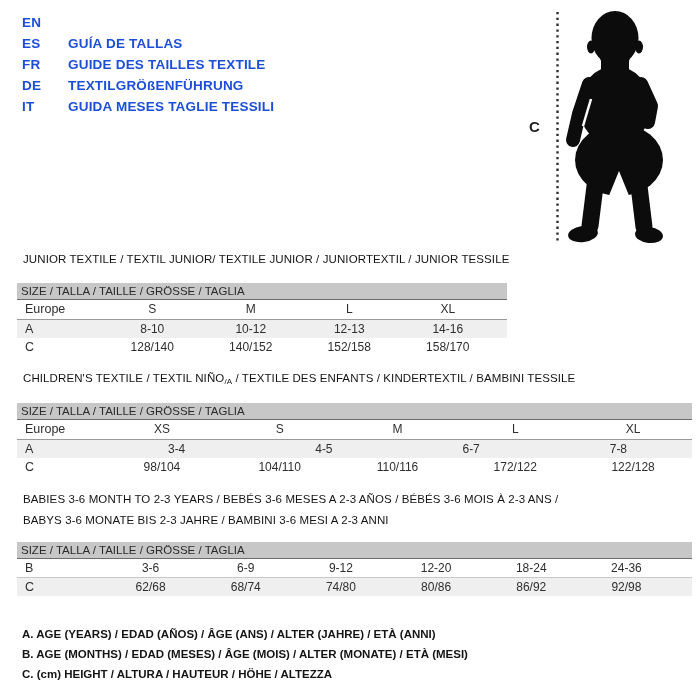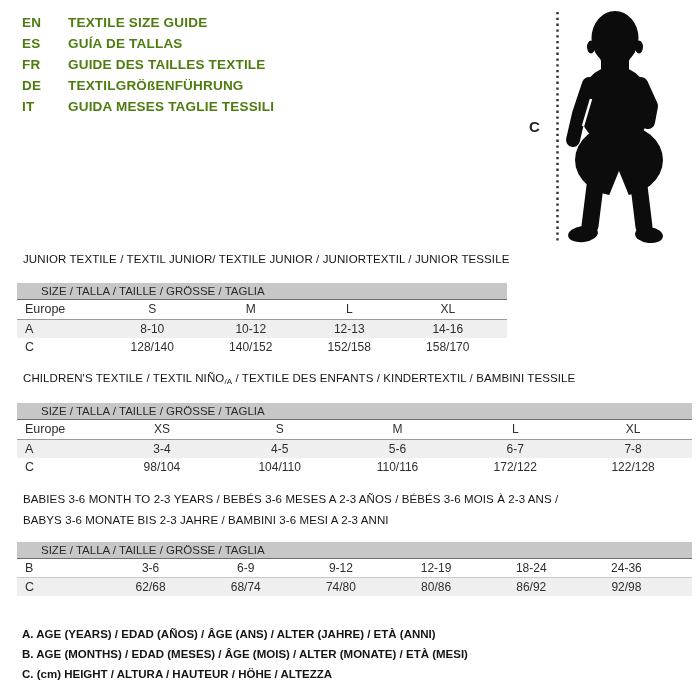--- a/index.html
+++ b/index.html
@@ -4,58 +4,57 @@
 <style>
   html,body { margin:0; padding:0; background:#ffffff; }
   .canvas {
     position:relative; width:700px; height:700px; background:#ffffff;
     font-family:"Liberation Sans", sans-serif; color:#1c1c1c; overflow:hidden;
   }
 
   
   .lang-list { position:absolute; left:22px; top:12px; }
   .lang-row { display:flex; height:21px; align-items:center;
-              font-weight:bold; font-size:13.5px; letter-spacing:.2px; color:#4d7c0f; }
+              font-weight:bold; font-size:13.5px; letter-spacing:.2px; color:#1d4ed8; }
   .lang-code { width:46px; }
 
   
   .figure-svg { position:absolute; left:525px; top:4px; width:160px; height:245px; }
   .figure-label { position:absolute; left:529px; top:118px;
                   font-weight:bold; font-size:15px; color:#222; }
 
   
   .section-title { position:absolute; left:23px; font-weight:normal;
                    font-size:11.5px; letter-spacing:.1px; color:#141414; white-space:nowrap; }
   .title-sub { font-size:8px; vertical-align:-2px; }
 
   
   .size-table { position:absolute; left:17px; font-size:12px; color:#2e2e2e; }
   .thead { background:#c7c7c7; border-bottom:1px solid #6d6d6d; height:16px;
-           line-height:16px; padding-left:24px; font-size:11.5px; color:#2a2a2a; }
+           line-height:16px; padding-left:4px; font-size:11.5px; color:#2a2a2a; }
   .trow { display:flex; height:18px; line-height:18px;align-items:center; }
   .trow .lbl { width:78px; padding-left:8px; font-size:12.5px; }
   .trow .val { flex:1; text-align:center; }
   .row-europe { height:19px; line-height:19px; border-bottom:1px solid #9a9a9a; }
   .row-shaded { background:#efefef; }
   .pad-r-10 .trow { padding-right:10px; }
   .pad-r-18 .trow { padding-right:18px; }
 
   
   .notes { position:absolute; left:22px; top:624px; font-weight:bold;
            font-size:11.5px; line-height:20px; color:#141414; white-space:nowrap; }
 </style>
 </head>
 <body>
 
 <div class="canvas">
 
   <div class="lang-list">
     <div class="lang-row">
       <span class="lang-code">EN</span>
-      <span class="lang-label">TEXTILE SIZE GUIDE</span>
     </div>
     <div class="lang-row">
       <span class="lang-code">ES</span>
       <span class="lang-label">GUÍA DE TALLAS</span>
     </div>
     <div class="lang-row">
       <span class="lang-code">FR</span>
       <span class="lang-label">GUIDE DES TAILLES TEXTILE</span>
     </div>
     <div class="lang-row">
@@ -124,21 +123,20 @@
       <span class="val">XS</span>
       <span class="val">S</span>
       <span class="val">M</span>
       <span class="val">L</span>
       <span class="val">XL</span>
     </div>
     <div class="trow row-shaded">
       <span class="lbl">A</span>
       <span class="val">3-4</span>
       <span class="val">4-5</span>
-      <span class="val">5-6</span>
       <span class="val">6-7</span>
       <span class="val">7-8</span>
     </div>
     <div class="trow">
       <span class="lbl">C</span>
       <span class="val">98/104</span>
       <span class="val">104/110</span>
       <span class="val">110/116</span>
       <span class="val">172/122</span>
       <span class="val">122/128</span>
@@ -147,21 +145,21 @@
 
   <div class="section-title" style="top:493px;">BABIES 3-6 MONTH TO 2-3 YEARS / BEBÉS 3-6 MESES A 2-3 AÑOS / BÉBÉS 3-6 MOIS À 2-3 ANS /</div>
   <div class="section-title" style="top:514px;">BABYS 3-6 MONATE BIS 2-3 JAHRE / BAMBINI 3-6 MESI A 2-3 ANNI</div>
   <div class="size-table pad-r-18" style="top:542px; width:675px;">
     <div class="thead">SIZE / TALLA / TAILLE / GRÖSSE / TAGLIA</div>
     <div class="trow" style="border-bottom:1px solid #c9c9c9;">
       <span class="lbl">B</span>
       <span class="val">3-6</span>
       <span class="val">6-9</span>
       <span class="val">9-12</span>
-      <span class="val">12-19</span>
+      <span class="val">12-20</span>
       <span class="val">18-24</span>
       <span class="val">24-36</span>
     </div>
     <div class="trow row-shaded">
       <span class="lbl">C</span>
       <span class="val">62/68</span>
       <span class="val">68/74</span>
       <span class="val">74/80</span>
       <span class="val">80/86</span>
       <span class="val">86/92</span>

